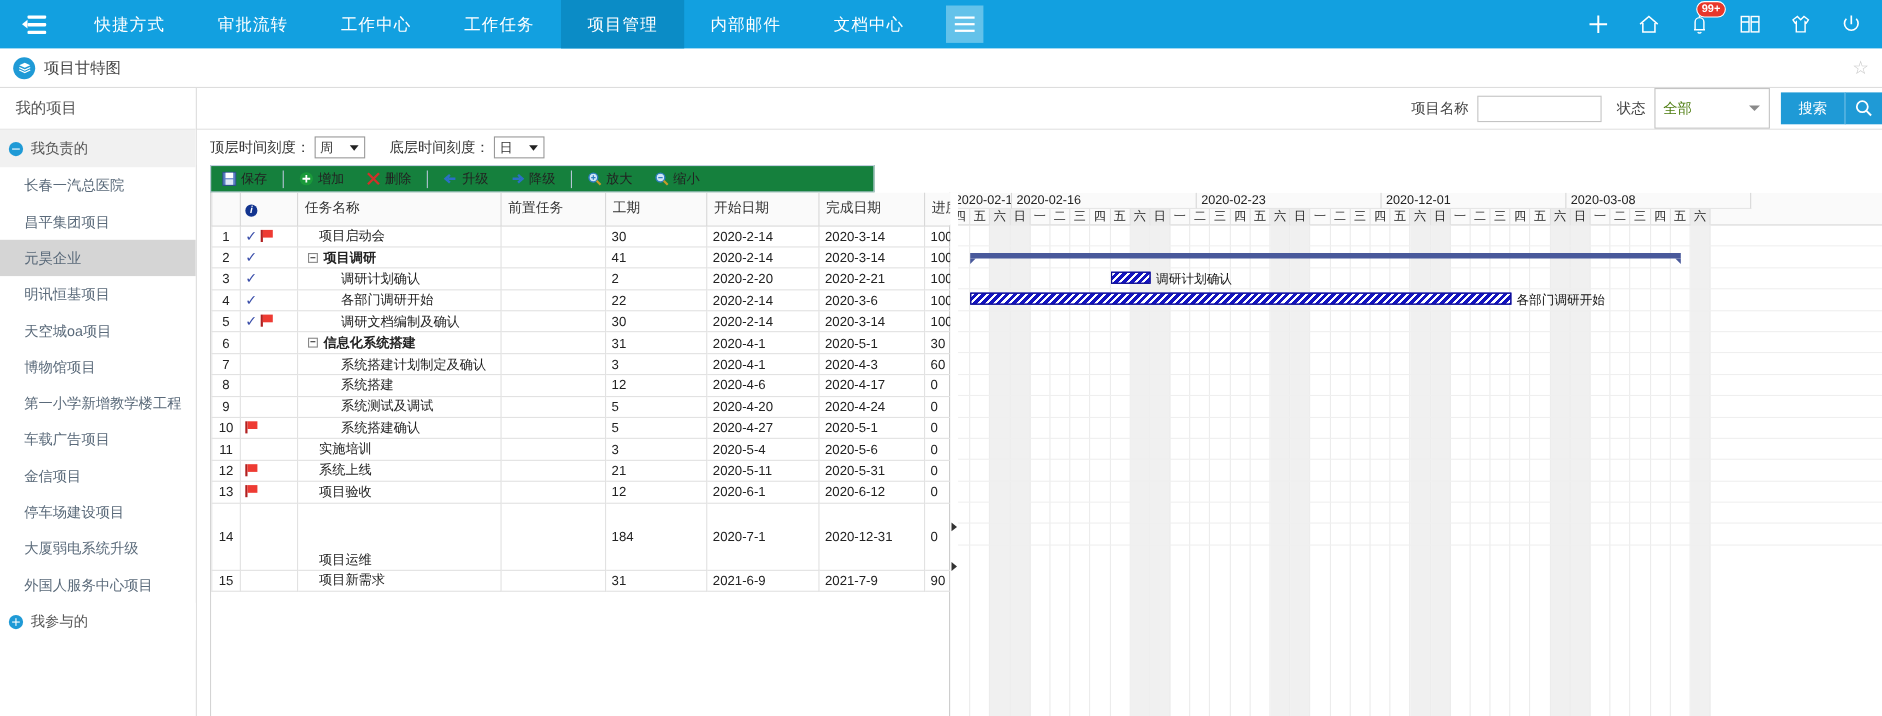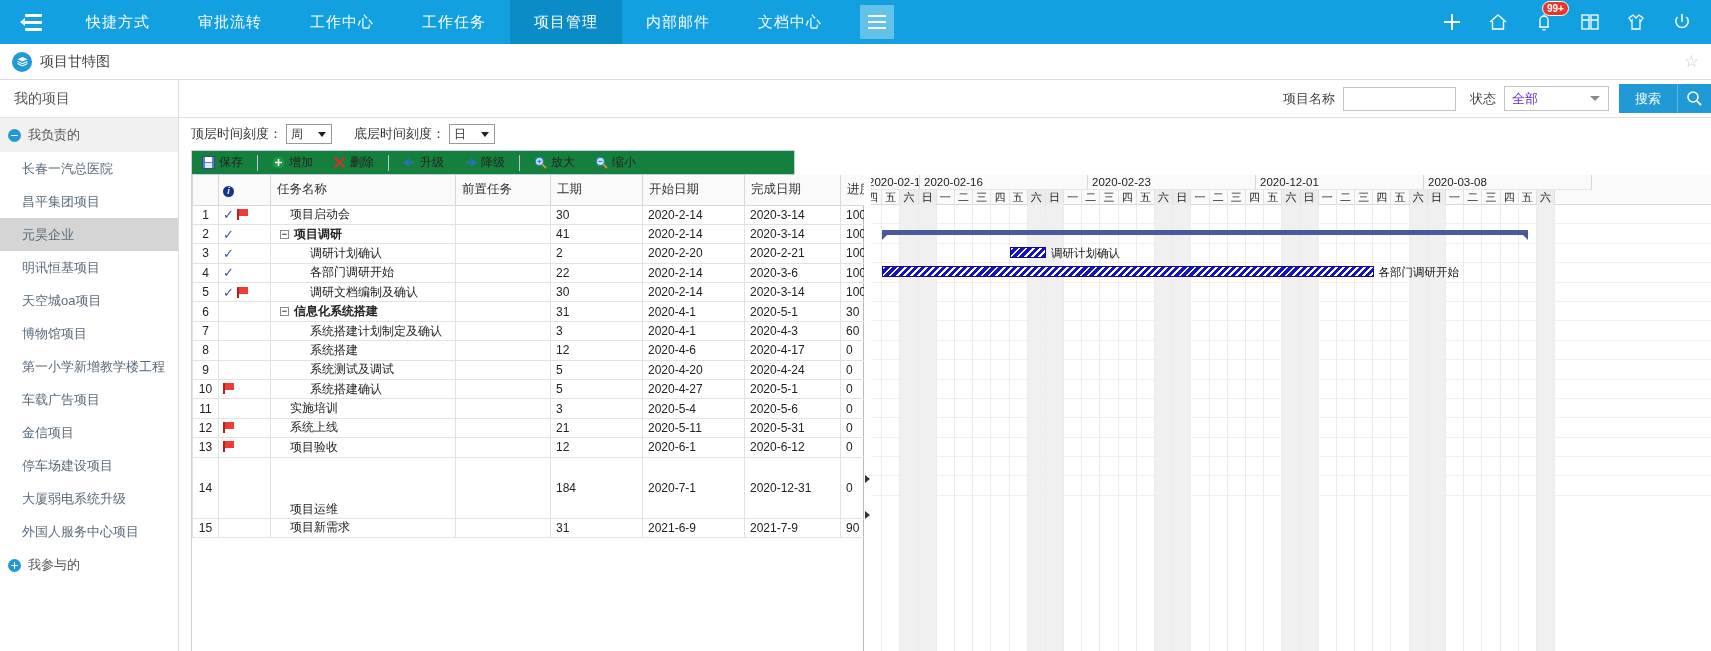--- a/index.html
+++ b/index.html
@@ -18,21 +18,21 @@
      border-top:4px solid transparent; border-bottom:4px solid transparent; border-right:5px solid #fff; }
   .nav-items { display:flex; align-items:stretch; }
   .nav-item { padding:0 24px; display:flex; align-items:center; color:#fff; font-size:15px;
               cursor:pointer; white-space:nowrap; letter-spacing:1px; }
   .nav-item.active { background:#0b8cc6; }
   .nav-grid-btn { width:34px; height:34px; margin:5px 0 0 14px; background:#63c2ea; display:flex;
                   flex-direction:column; align-items:center; justify-content:center; cursor:pointer; }
   .nav-grid-btn i { display:block; width:18px; height:2px; background:#fff; margin:2px 0; }
   .nav-right { margin-left:auto; display:flex; align-items:center; padding-right:16px; gap:22px; }
   .nav-ico { color:#fff; position:relative; cursor:pointer; display:flex; align-items:center;
-             width:24px; height:24px; }
+             justify-content:center; width:24px; height:24px; }
   .nav-ico svg { display:block; }
   .badge { position:absolute; top:-9px; left:9px; background:#e8372a; color:#fff; font-size:10px;
            border-radius:9px; padding:1px 4px; line-height:11px; font-weight:bold; border:1px solid #fff; }
 
   
   .titlebar { height:36px; border-bottom:1px solid #ddd; display:flex; align-items:center; padding:0 12px; background:#fff; }
   .tb-icon { width:20px; height:20px; border-radius:50%; background:#1f9ad6; margin-right:8px;
              display:flex; align-items:center; justify-content:center; }
   .tb-title { font-size:14px; color:#444; }
   .tb-star { margin-left:auto; color:#c9c9c9; font-size:17px; cursor:pointer; }
@@ -53,22 +53,22 @@
   .sb-item { height:33px; display:flex; align-items:center; padding-left:22px; font-size:13px;
              color:#5a6a7a; cursor:pointer; }
   .sb-item.sel { background:#d5d5d5; }
 
   
   .main { flex:1; display:flex; flex-direction:column; min-width:0; }
   .filterbar { height:38px; border-bottom:1px solid #ddd; display:flex; align-items:center;
                justify-content:flex-end; padding-right:0; }
   .fl-label { font-size:13px; color:#444; margin-right:8px; }
   .fl-input { width:113px; height:24px; border:1px solid #c4c4c4; background:#fff; margin-right:14px; }
-  .fl-select { width:105px; height:25px; border:1px solid #c4c4c4; background:#fff; position:relative;
-               display:flex; align-items:center; padding-left:7px; font-size:13px; color:#6d28d9; margin-right:10px; cursor:pointer; }
+  .fl-select { width:105px; height:37px; border:1px solid #c4c4c4; background:#fff; position:relative;
+               display:flex; align-items:center; padding-left:7px; font-size:13px; color:#4d7c0f; margin-right:10px; cursor:pointer; }
   .fl-select .caret { position:absolute; right:8px; width:0;height:0;border-left:5px solid transparent;
                border-right:5px solid transparent; border-top:5px solid #8a8a8a; }
   .btn-search { height:29px; padding:0 16px; background:#1f9ad6; color:#fff; font-size:13px;
                 display:flex; align-items:center; cursor:pointer; }
   .btn-search-ico { height:29px; width:34px; background:#1f9ad6; border-left:1px solid #55b4e2;
                 display:flex; align-items:center; justify-content:center; cursor:pointer; }
 
   
   .scalerow { height:32px; display:flex; align-items:center; padding-left:12px; gap:0; background:#fff; }
   .scalerow .lbl { font-size:13px; color:#333; }

